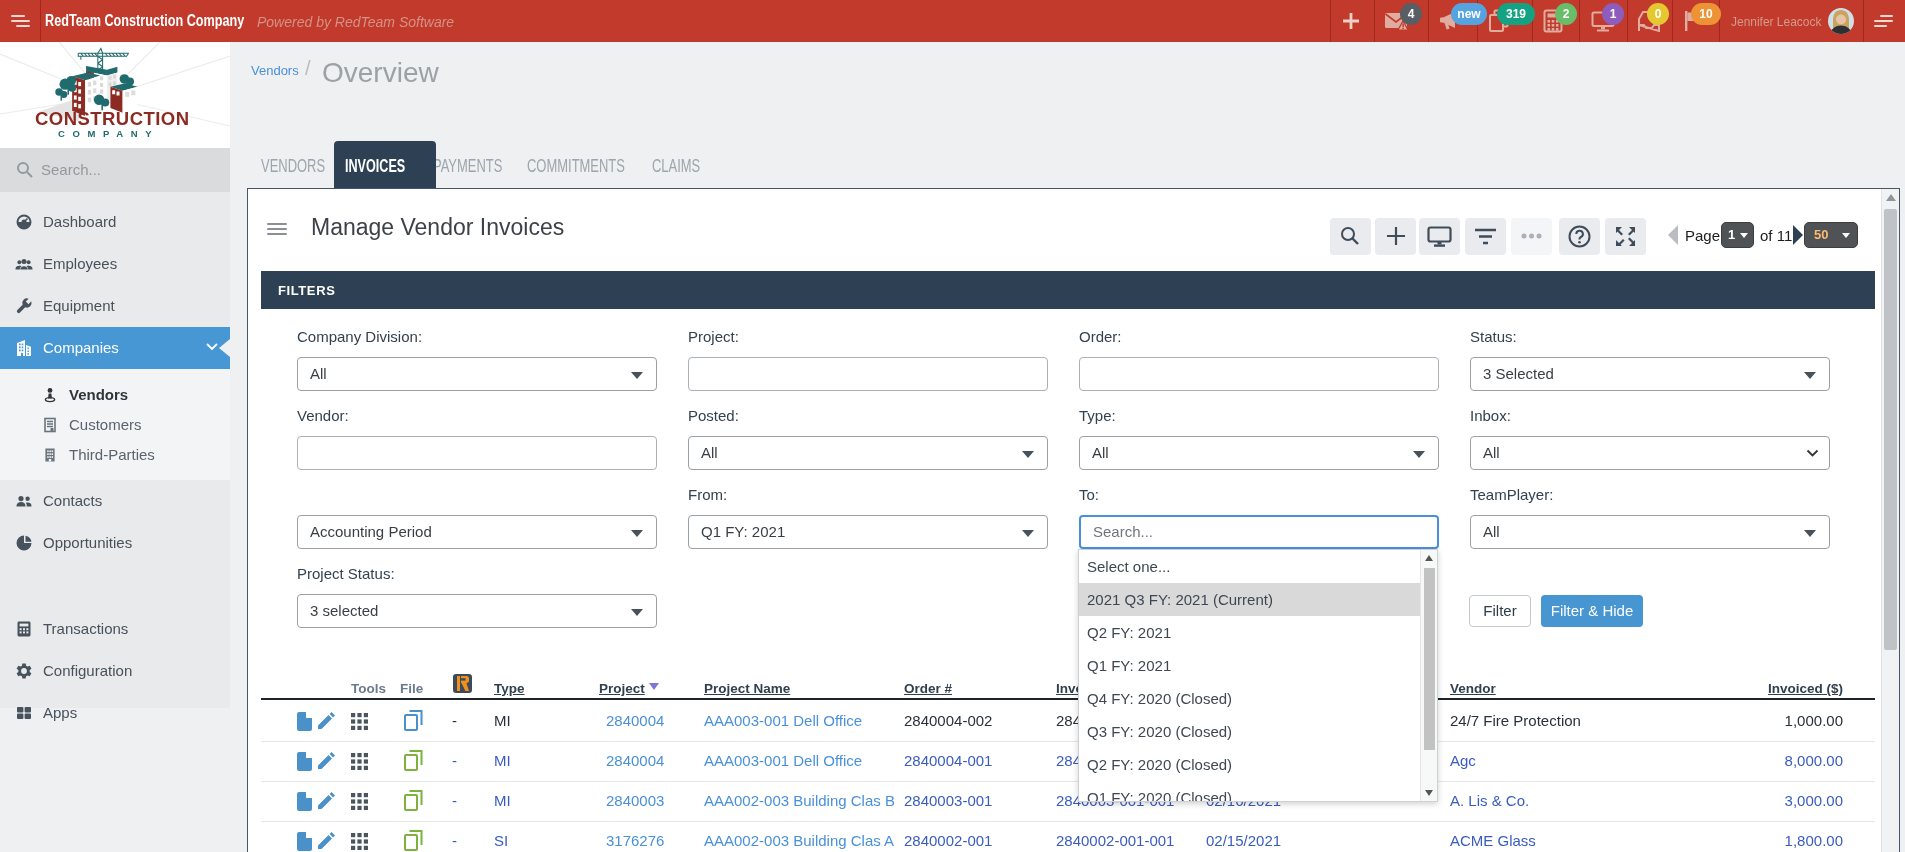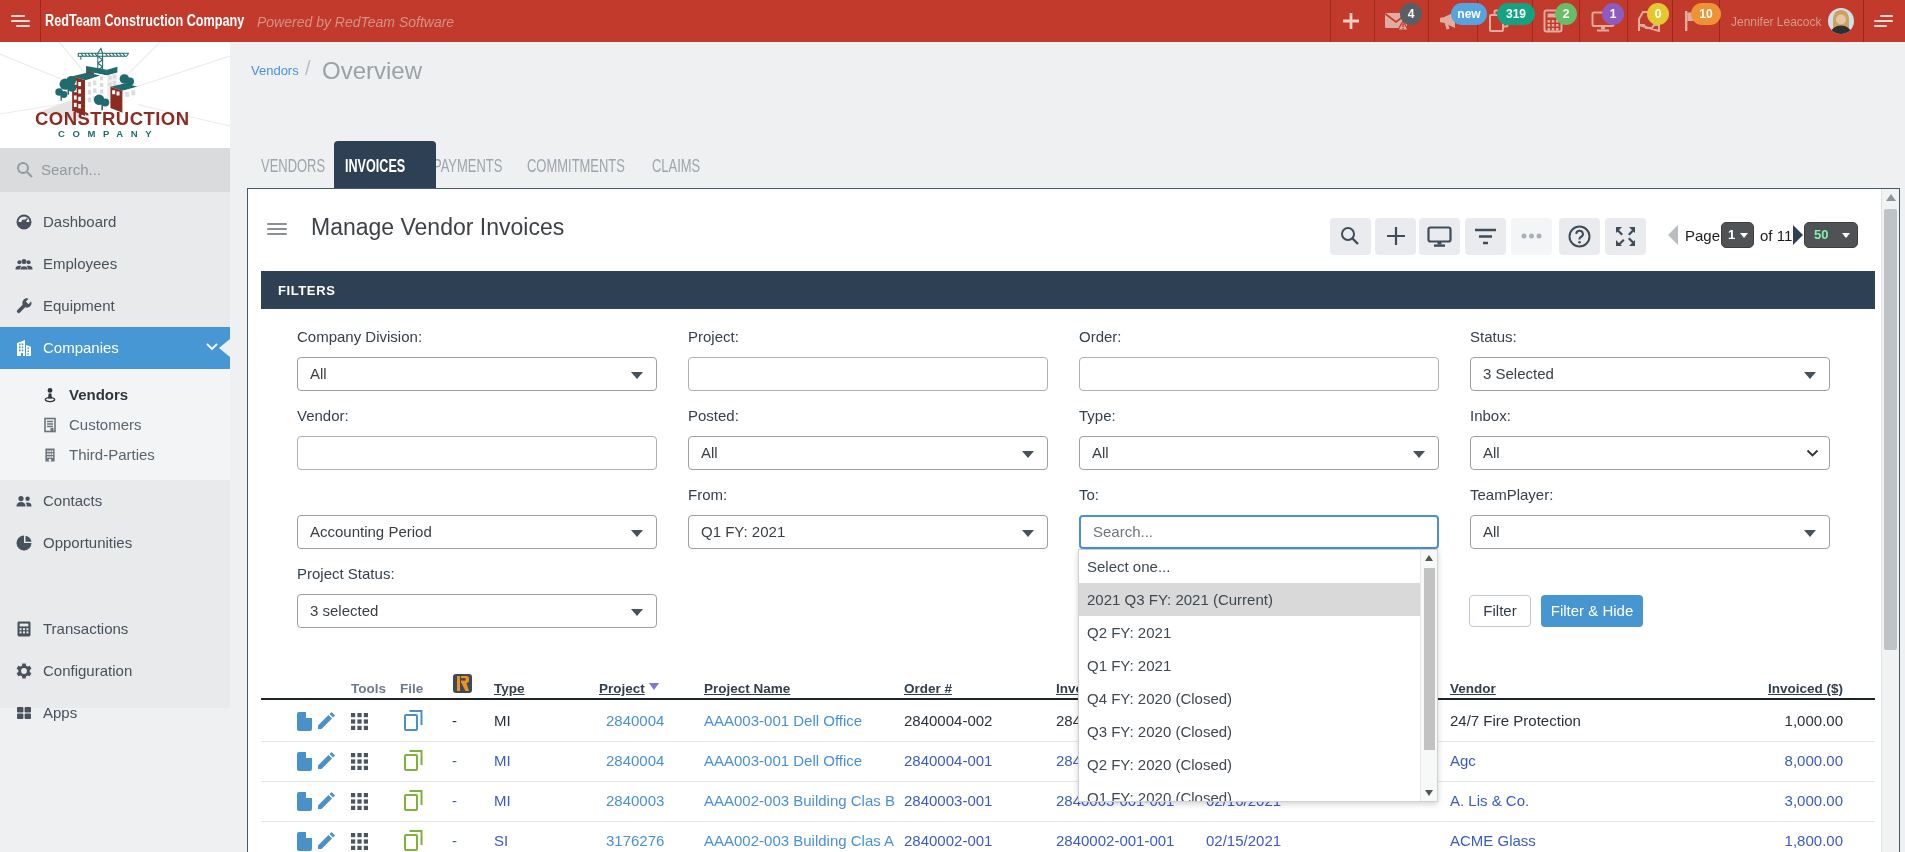--- a/index.html
+++ b/index.html
@@ -25,21 +25,21 @@
 .mitem { position:absolute; left:0; width:230px; height:42px; }
 .mitem .mic { position:absolute; left:15px; top:12px; width:18px; height:18px; }
 .mitem .mtx { position:absolute; left:43px; top:12px; font-size:15px; color:#47525c; }
 .smitem { position:absolute; left:0; width:230px; height:30px; }
 .smitem .mic { position:absolute; left:42px; top:7px; width:16px; height:16px; }
 .smitem .mtx { position:absolute; left:69px; top:6px; font-size:15px; color:#5a646e; }
 
 
 #crumb-vendors { position:absolute; left:251px; top:63px; font-size:13px; color:#4a90d9; }
 #crumb-slash { position:absolute; left:305px; top:57px; font-size:20px; color:#b9bec3; }
-#crumb-over { position:absolute; left:322px; top:57px; font-size:24px; color:#9ba1a7; }
+#crumb-over { position:absolute; left:322px; top:57px; font-size:28px; color:#9ba1a7; }
 .tab { position:absolute; top:156px; font-size:18px; color:#9da5ac; transform:scaleX(0.72); transform-origin:0 0; white-space:nowrap; }
 #tab-active { position:absolute; left:334px; top:141px; width:102px; height:47px; background:#2e4053; border-radius:4px 4px 0 0; z-index:2; }
 
 
 #card { position:absolute; left:247px; top:188px; width:1653px; height:680px; background:#fff; border:1px solid #44576b; }
 #cardscroll { position:absolute; left:1633px; top:0; width:18px; height:678px; background:#f1f2f3; border-left:1px solid #e0e2e4; }
 #ctitle { position:absolute; left:63px; top:25px; font-size:23px; color:#3d4248; }
 .tbox { position:absolute; top:29px; width:41px; height:37px; background:#e9ebee; border-radius:4px; }
 #filtersbar { position:absolute; left:13px; top:82px; width:1614px; height:38px; background:#2e4053; }
 #filtersbar span { position:absolute; left:17px; top:12px; color:#fff; font-size:13px; font-weight:bold; letter-spacing:.6px; }
@@ -457,21 +457,21 @@
   
   <div class="abs" style="left:1420px;top:36px;width:0;height:0;border-top:10px solid transparent;border-bottom:10px solid transparent;border-right:10px solid #b9bdc1;"></div>
   <div class="abs" style="left:1437px;top:38px;font-size:15px;color:#1c1c1c;">Page</div>
   <div class="abs" style="left:1473px;top:33px;width:33px;height:26px;background:#4f5356;border:1px solid #3c3f42;border-radius:5px;">
     <div class="abs" style="left:6px;top:4px;color:#fff;font-size:13px;font-weight:bold;">1</div>
     <div class="abs" style="right:5px;top:10px;width:0;height:0;border-left:4px solid transparent;border-right:4px solid transparent;border-top:5px solid #fff;"></div>
   </div>
   <div class="abs" style="left:1512px;top:38px;font-size:15px;color:#1c1c1c;">of 11</div>
   <div class="abs" style="left:1545px;top:36px;width:0;height:0;border-top:10px solid transparent;border-bottom:10px solid transparent;border-left:10px solid #2e4053;"></div>
   <div class="abs" style="left:1556px;top:33px;width:54px;height:26px;background:#4f5356;border:1px solid #3c3f42;border-radius:5px;">
-    <div class="abs" style="left:9px;top:4px;color:#86efac;font-size:13px;font-weight:bold;">50</div>
+    <div class="abs" style="left:9px;top:4px;color:#fdba74;font-size:13px;font-weight:bold;">50</div>
     <div class="abs" style="right:7px;top:10px;width:0;height:0;border-left:4px solid transparent;border-right:4px solid transparent;border-top:5px solid #fff;"></div>
   </div>
 
   <div id="filtersbar">
       <span>FILTERS</span>
     </div>
 
   
   <div class="flabel" style="left:49px;top:139px;">Company Division:</div>
   <div class="fsel" style="left:49px;top:168px;">All<div class="arr"></div></div>

